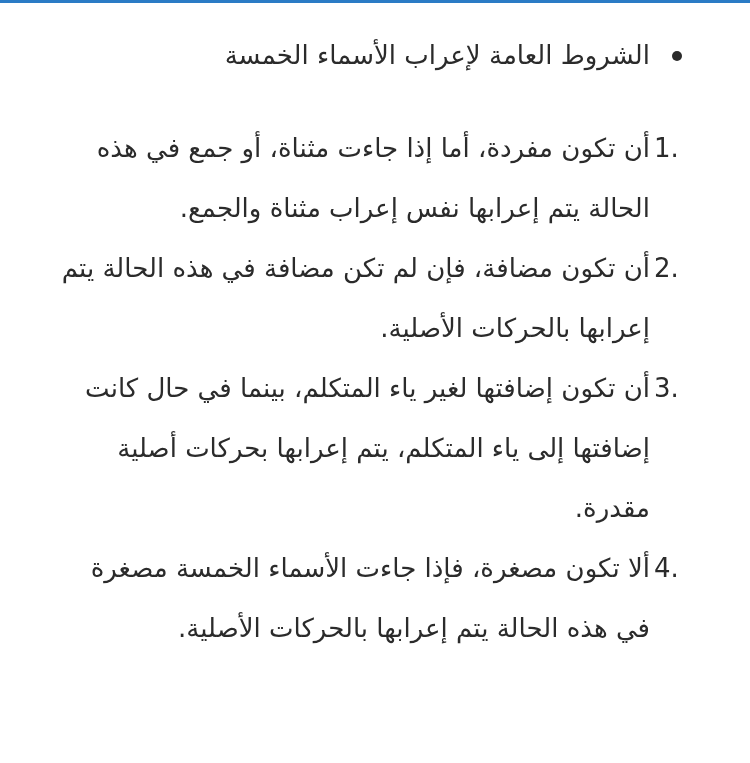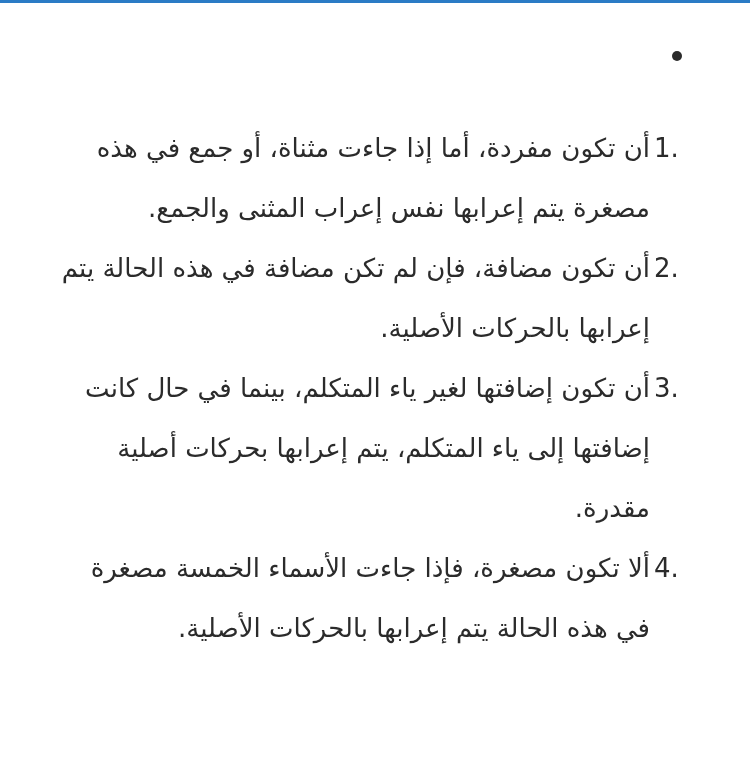--- a/index.html
+++ b/index.html
@@ -83,27 +83,28 @@
 </head>
 <body>
 
 <div class="top-bar"></div>
 
 <div class="content">
 
   <ul class="bullet-list">
     <li>
       <span class="bullet-dot"></span>
+      <span>الشروط العامة لإعراب الأسماء الخمسة</span>
     </li>
   </ul>
 
   <ol class="conditions">
     <li>
       <span class="num">1.</span>
-      <span class="item-text">أن تكون مفردة، أما إذا جاءت مثناة، أو جمع في هذه مصغرة يتم إعرابها نفس إعراب المثنى والجمع.</span>
+      <span class="item-text">أن تكون مفردة، أما إذا جاءت مثناة، أو جمع في هذه الحالة يتم إعرابها نفس إعراب مثناة والجمع.</span>
     </li>
     <li>
       <span class="num">2.</span>
       <span class="item-text">أن تكون مضافة، فإن لم تكن مضافة في هذه الحالة يتم إعرابها بالحركات الأصلية.</span>
     </li>
     <li>
       <span class="num">3.</span>
       <span class="item-text">أن تكون إضافتها لغير ياء المتكلم، بينما في حال كانت إضافتها إلى ياء المتكلم، يتم إعرابها بحركات أصلية مقدرة.</span>
     </li>
     <li>

